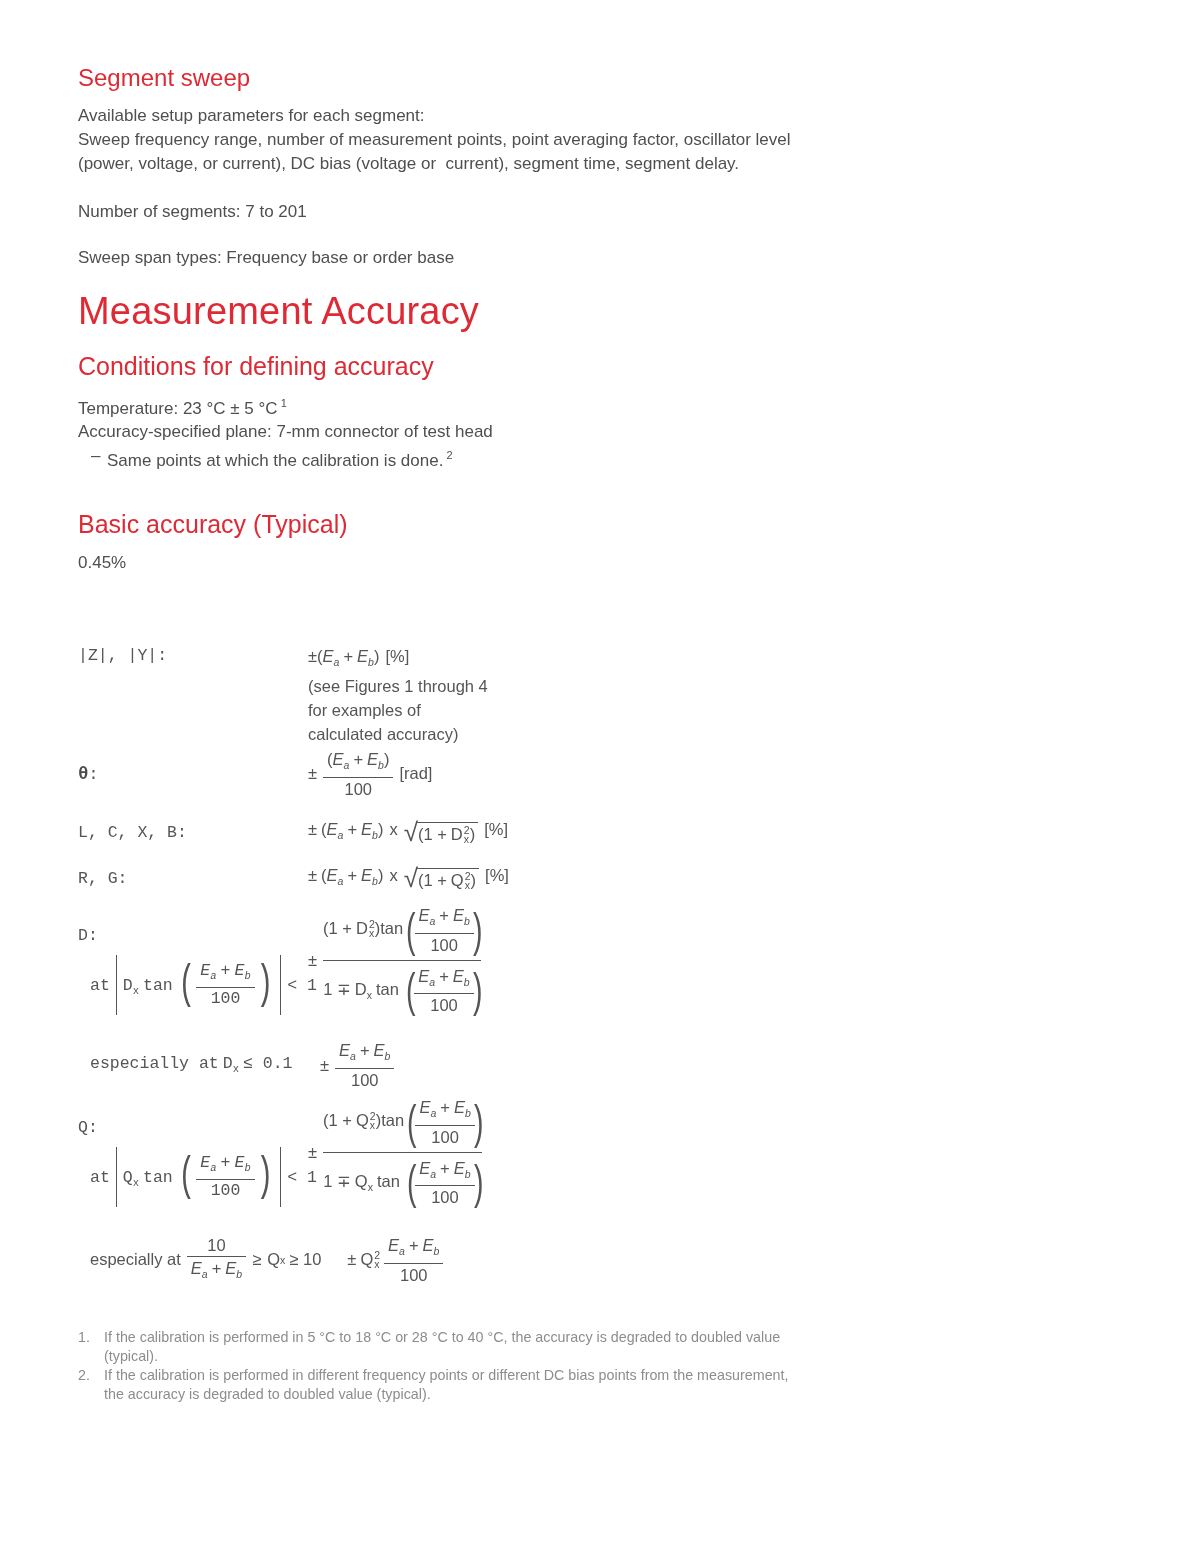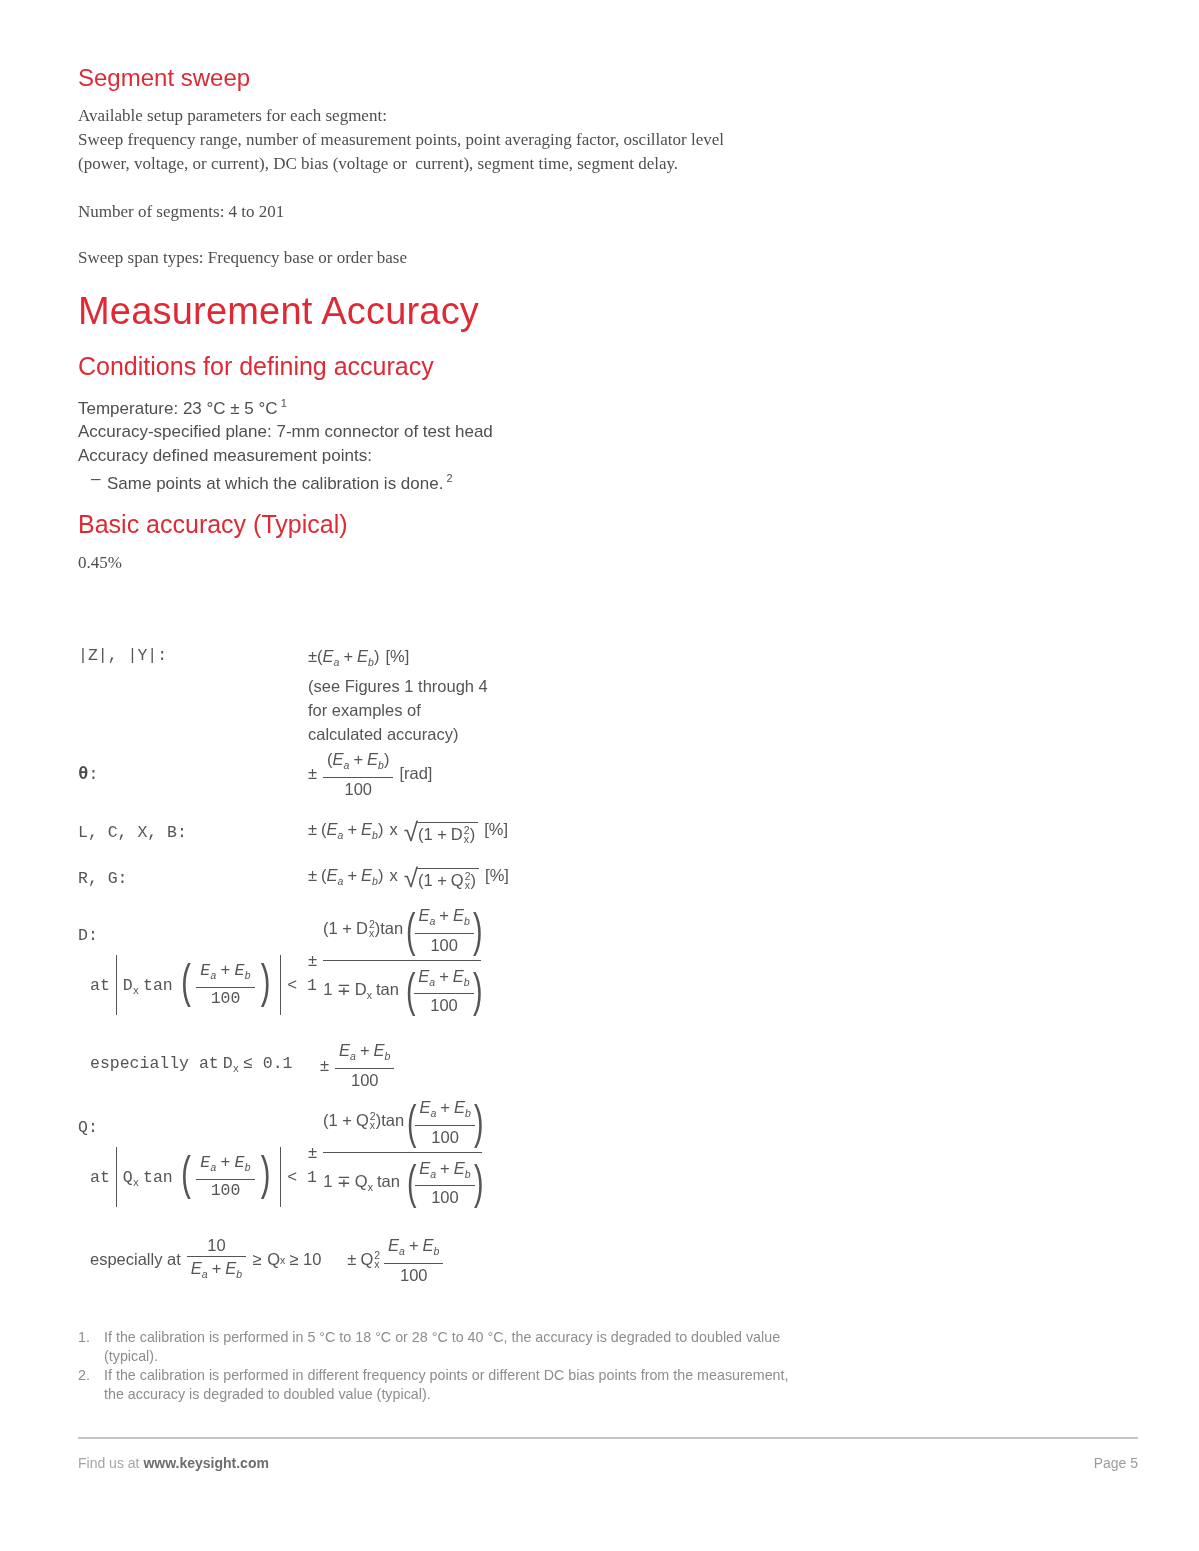--- a/index.html
+++ b/index.html
@@ -5,21 +5,21 @@
   html,body{margin:0;padding:0;background:#fff;}
   .page{position:relative;width:1199px;height:1477px;background:#ffffff;overflow:hidden;
         font-family:"Liberation Sans","DejaVu Sans",sans-serif;color:#4f4f4f;padding-left:16px;}
   .abs{position:absolute;left:78px;}
   .red{color:#de2a35;}
   h1,h2,h3,h4{margin:0;font-weight:400;}
   .h1{font-size:38px;letter-spacing:0.2px;}
   .h2{font-size:24px;}
   .h3{font-size:25px;}
   .h4{font-size:22px;color:#454545;}
-  .body{font-size:17px;line-height:24px;color:#4f4f4f;font-family:Liberation Serif, serif;}
+  .body{font-size:17px;line-height:24px;color:#4f4f4f;}
   .bline{white-space:pre-wrap;}
   .cond-body{font-size:17px;line-height:23.5px;}
   .bullet-line{display:flex;}
   .bdash{display:inline-block;width:16px;margin-left:13px;flex:none;}
   sup{font-size:11px;margin-left:3px;}
   
   .frow{position:absolute;left:78px;display:flex;font-size:16.5px;color:#555;}
   .vcenter{align-items:center;}
   .flabel{width:230px;flex:none;font-family:Liberation Mono, monospace;}
   .indent{padding-left:12px;}
@@ -67,30 +67,29 @@
 <body>
 
 <div class="page">
 
   <h2 class="h2 red abs" style="top:64px">Segment sweep</h2>
   <div class="body abs" style="top:104px">
     <div class="bline">Available setup parameters for each segment:</div>
     <div class="bline">Sweep frequency range, number of measurement points, point averaging factor, oscillator level</div>
     <div class="bline">(power, voltage, or current), DC bias (voltage or  current), segment time, segment delay.</div>
   </div>
-  <div class="body abs" style="top:200px">Number of segments: 4 to 201</div>
+  <div class="body abs" style="top:200px">Number of segments: 7 to 201</div>
   <div class="body abs" style="top:246px">Sweep span types: Frequency base or order base</div>
 
   <h1 class="h1 red abs" style="top:290px">Measurement Accuracy</h1>
 
   <h3 class="h3 red abs" style="top:352px">Conditions for defining accuracy</h3>
   <div class="cond-body abs" style="top:392px">
     <div><span>Temperature: 23 °C ± 5 °C</span><sup>1</sup></div>
     <div>Accuracy-specified plane: 7-mm connector of test head</div>
-    <div>Accuracy defined measurement points:</div>
     <div class="bullet-line">
         <span class="bdash">–</span>
         <span><span>Same points at which the calibration is done.</span><sup>2</sup></span>
       </div>
   </div>
 
   <h3 class="h3 red abs" style="top:510px">Basic accuracy (Typical)</h3>
   <div class="body abs" style="top:551px">0.45%</div>
 
 
@@ -209,21 +208,14 @@
     </div>
     <div class="fnote">
       <span class="fnum">2.</span>
       <span>
         <div>If the calibration is performed in different frequency points or different DC bias points from the measurement,</div>
         <div>the accuracy is degraded to doubled value (typical).</div>
       </span>
     </div>
   </div>
 
-  <div class="footer">
-    <div class="frule"></div>
-    <div class="fcontent">
-      <div><span>Find us at </span><a class="furl">www.keysight.com</a></div>
-      <div class="fpage">Page 5</div>
-    </div>
-  </div>
 
 </div>
 
 </body></html>

